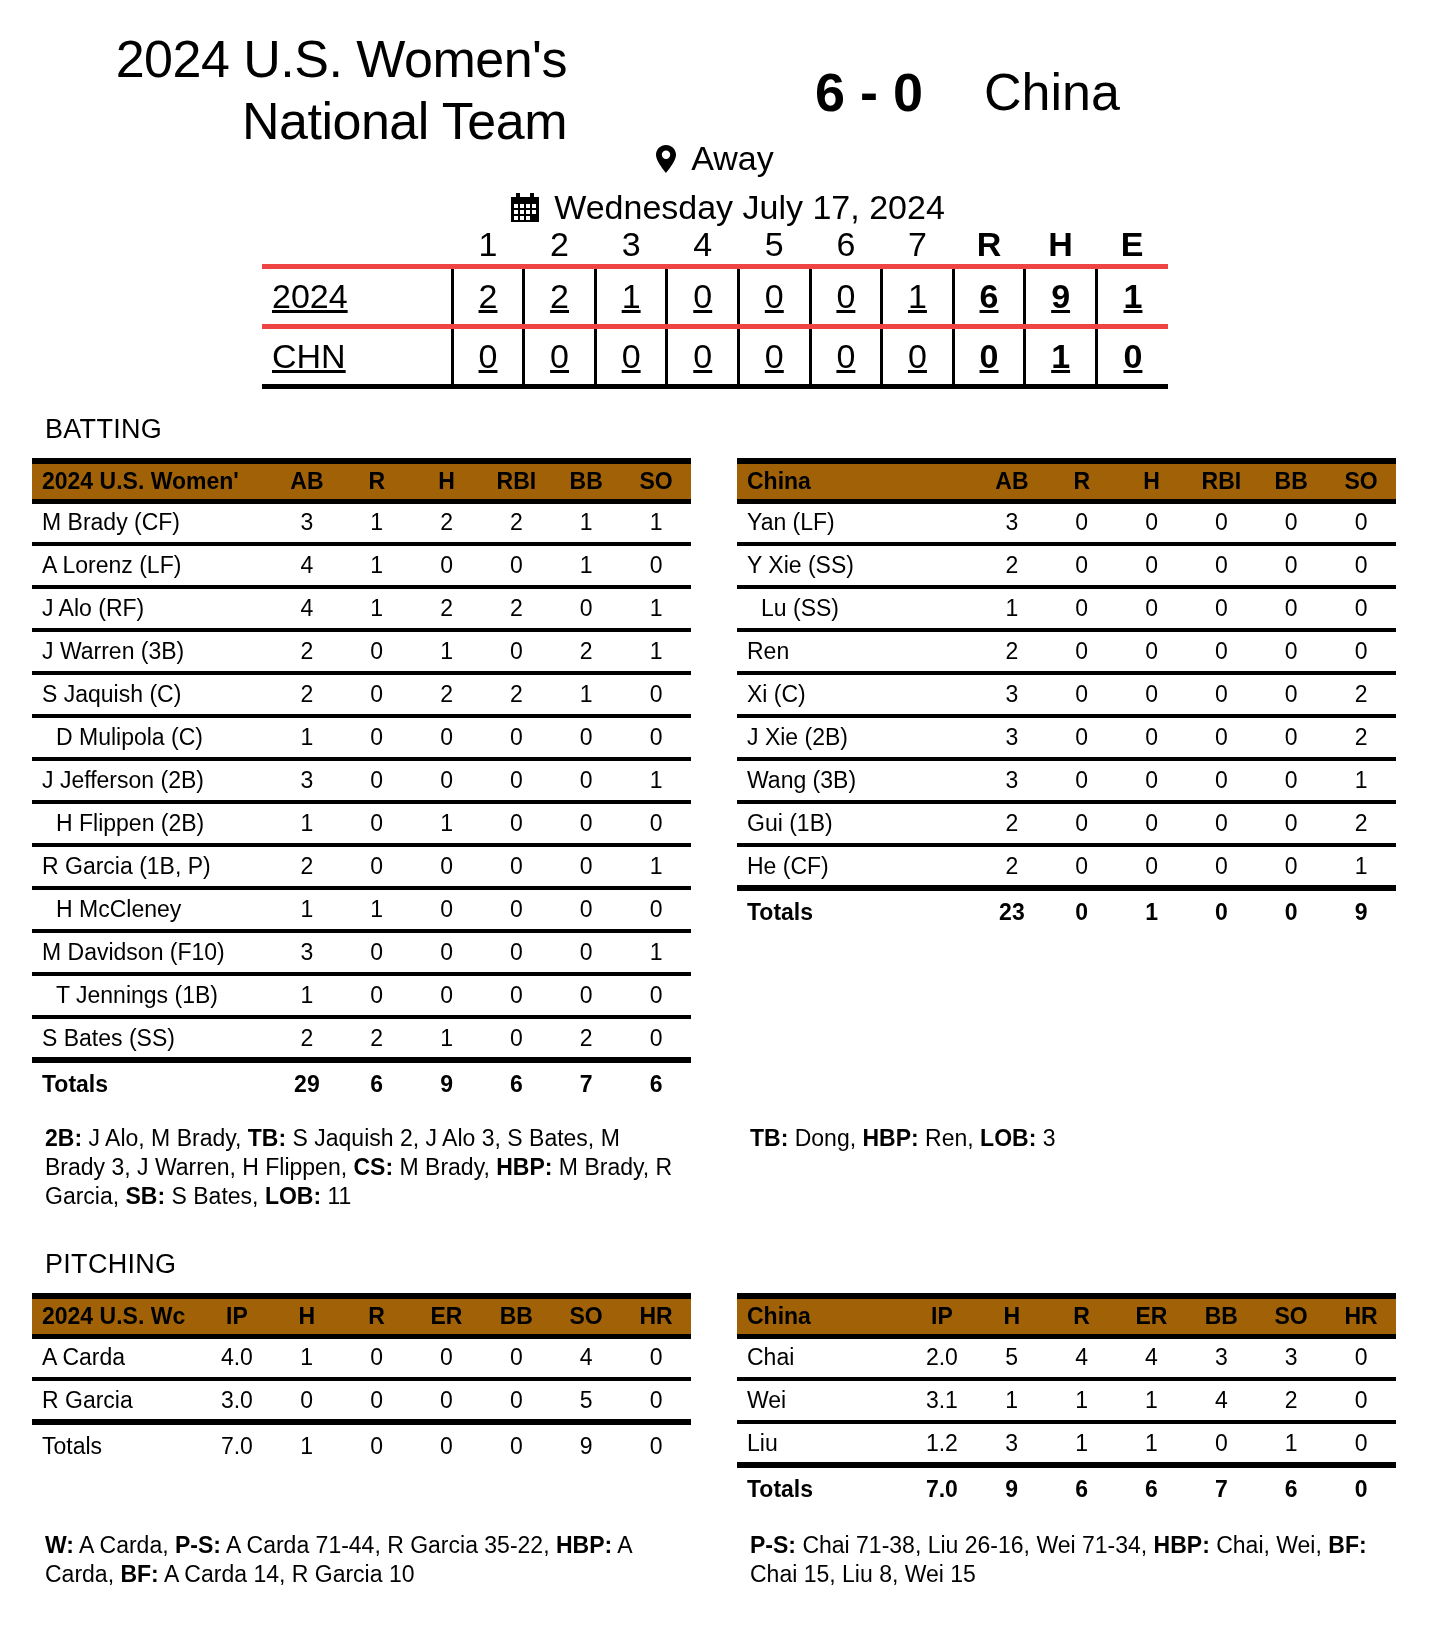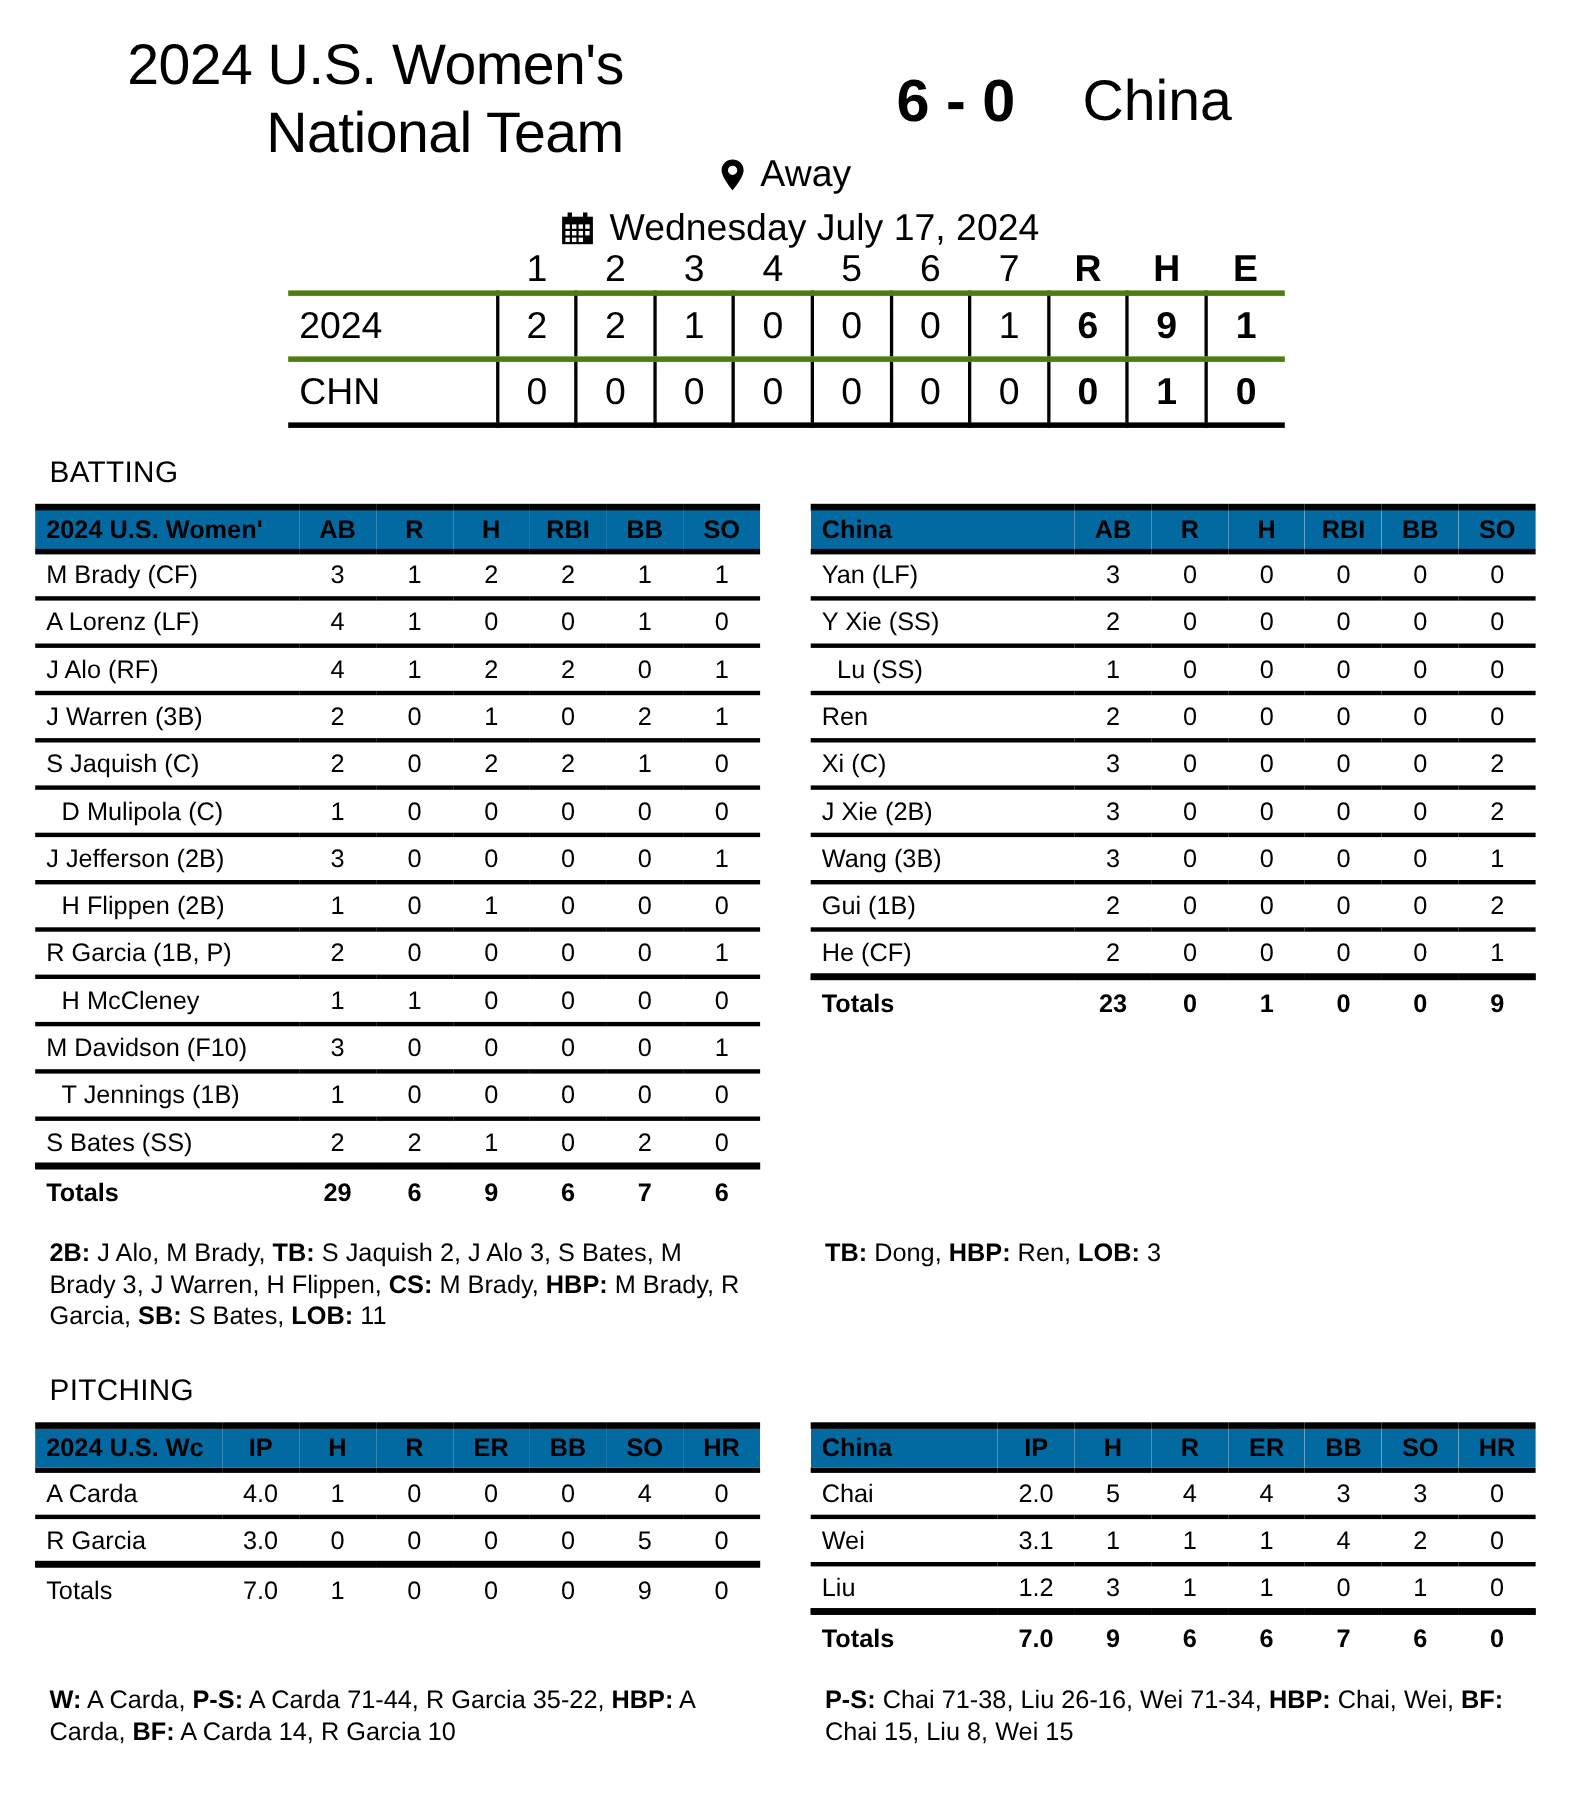--- a/index.html
+++ b/index.html
@@ -15,33 +15,33 @@
   .meta { position: absolute; left: 0; top: 160px; width: 1429px; height: 46px; display: flex; justify-content: center; align-items: center; font-size: 34px; gap: 10px; flex-direction: column; }
   .meta .grp { display: flex; align-items: center; gap: 14px; }
   .meta .grp + .grp { margin-left: 26px; }
   .meta svg { display: block; }
 
   
   .ls { position: absolute; left: 262px; top: 222px; width: 906px; border-collapse: collapse; }
   .ls th, .ls td { text-align: center; font-size: 34px; height: 60px; }
   .ls thead th { font-weight: normal; height: 40px; line-height: 40px; padding-top: 2px; vertical-align: bottom; }
   .ls thead th.b { font-weight: bold; }
-  .ls tbody tr { border-top: 5px solid #4d7c0f; }
+  .ls tbody tr { border-top: 5px solid #ef4444; text-decoration: underline; }
   .ls tbody tr:last-child { border-bottom: 5px solid #000; }
   .ls tbody td { border-left: 3px solid #000; width: 71.5px; }
   .ls tbody td.team { border-left: none; text-align: left; padding-left: 10px; width: 190px; }
   .ls tbody td.b { font-weight: bold; }
 
   
   .sec { position: absolute; left: 45px; font-size: 27px; letter-spacing: 0.3px; }
 
   
   .st { position: absolute; border-collapse: collapse; width: 659px; table-layout: fixed; }
   .st th, .st td { font-size: 23px; height: 43px; text-align: center; white-space: nowrap; overflow: hidden; }
-  .st thead tr { background: #0369a1; border-top: 6px solid #000; border-bottom: 5px solid #000; }
+  .st thead tr { background: #a16207; border-top: 6px solid #000; border-bottom: 5px solid #000; }
   .st thead th { font-weight: bold; height: 40px; text-align: center; }
   .st th.nm, .st td.nm { text-align: left; padding-left: 10px; }
   .st tbody tr { border-bottom: 4px solid #000; }
   .st tbody tr.last { border-bottom: 6px solid #000; }
   .st tfoot td { font-weight: bold; height: 46px; }
   .st tfoot.plain td { font-weight: normal; }
   .st td.sub { padding-left: 24px; }
 
   .bat-l { left: 32px; top: 458px; }
   .bat-r { left: 737px; top: 458px; }

